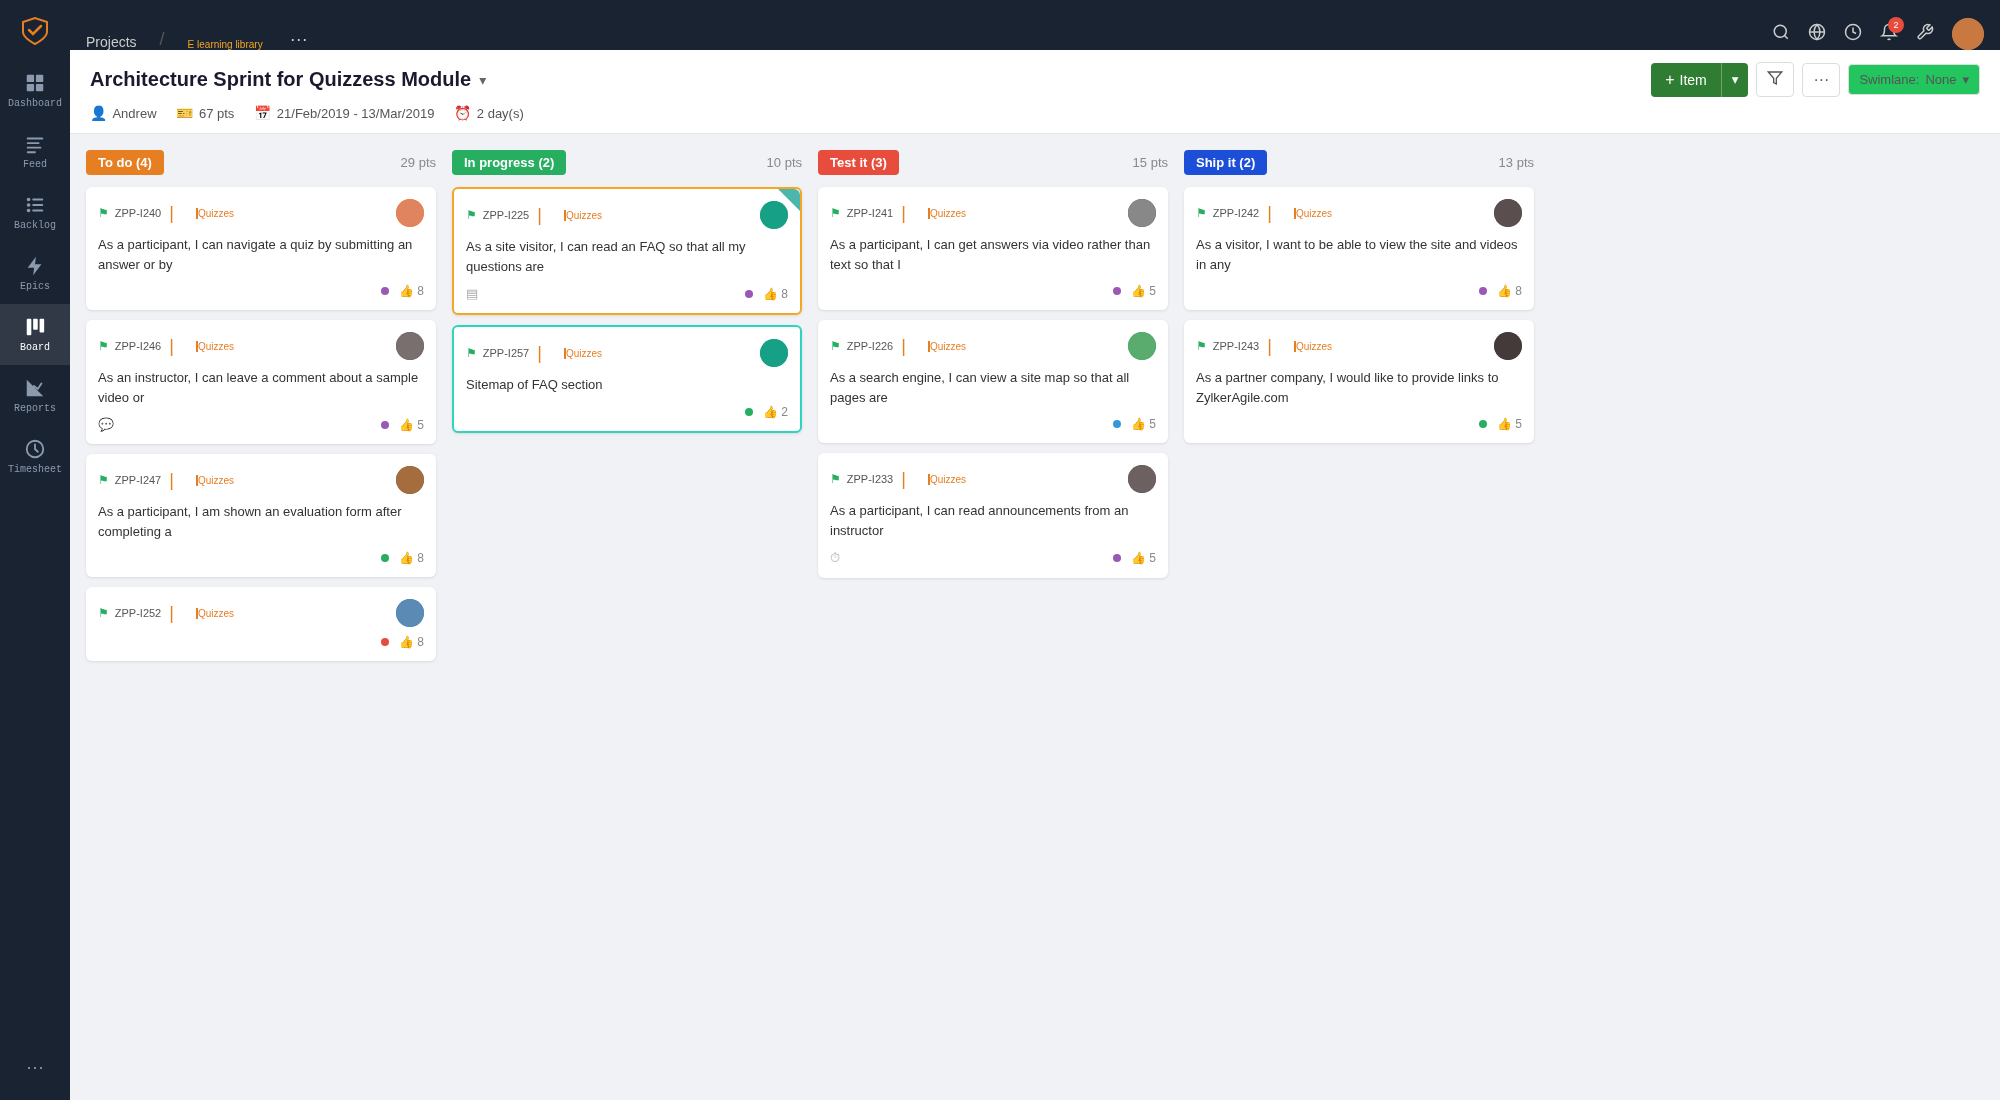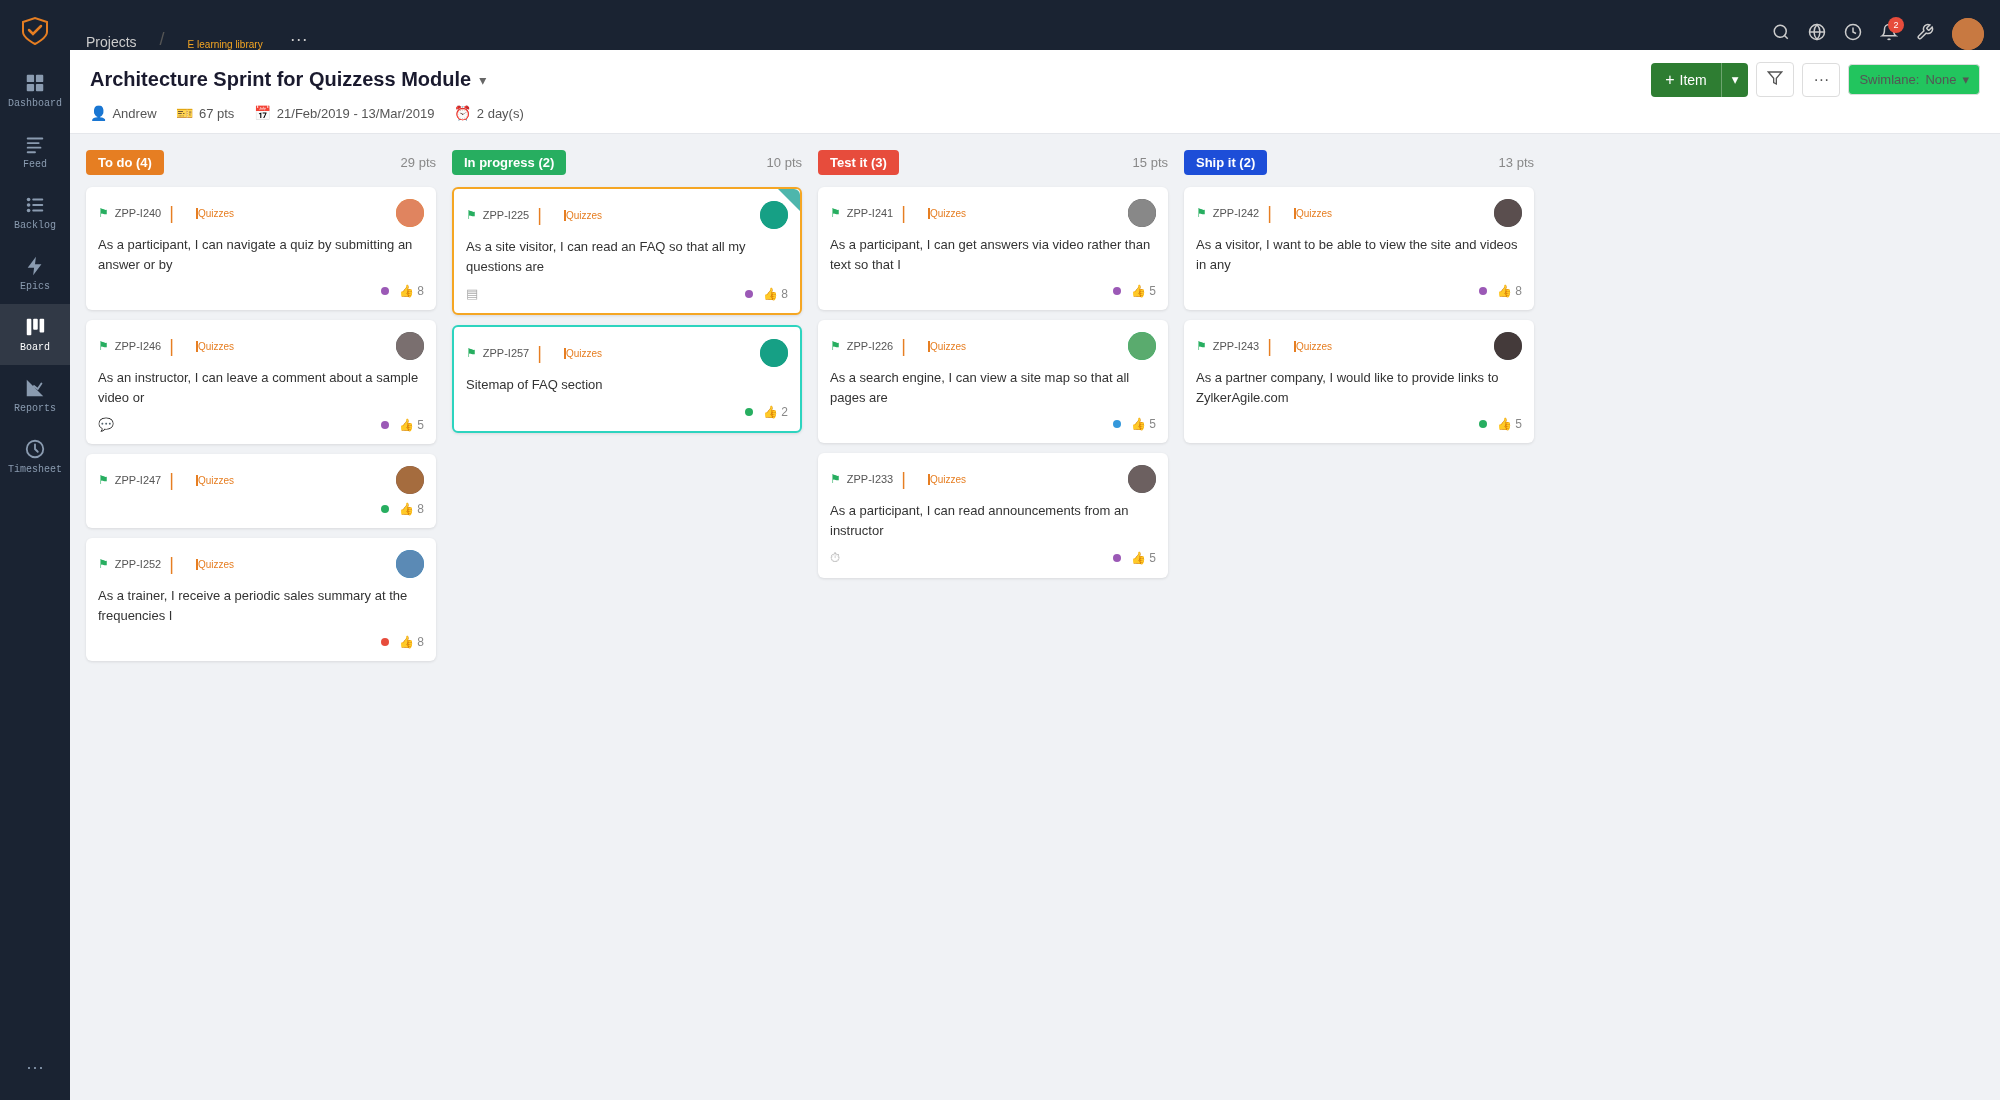--- a/index.html
+++ b/index.html
@@ -302,41 +302,41 @@
           <div class="card">
             <div class="card-header">
               <span class="card-id-flag">⚑</span>
               <span class="card-id">ZPP-I247</span>
               <span style="color:#e67e22;font-size:18px;margin:0 2px;">|</span>
               <span class="card-tag">Quizzes</span>
               <div class="card-avatar av-brown">
                 <div style="width:28px;height:28px;background:#a56c3e;border-radius:50%;"></div>
               </div>
             </div>
+            <div class="card-body">As a participant, I am shown an evaluation form after completing a</div>
             <div class="card-footer">
               <span class="card-footer-icon"></span>
               <div class="card-dot green"></div>
               <div class="card-comments">
                 <span>👍</span>
                 <span>8</span>
               </div>
             </div>
           </div>
 
           <div class="card">
             <div class="card-header">
               <span class="card-id-flag">⚑</span>
               <span class="card-id">ZPP-I252</span>
               <span style="color:#e67e22;font-size:18px;margin:0 2px;">|</span>
               <span class="card-tag">Quizzes</span>
               <div class="card-avatar av-blue">
                 <div style="width:28px;height:28px;background:#5b8ab5;border-radius:50%;"></div>
               </div>
             </div>
-            <div class="card-body">As a trainer, I receive a periodic sales summary at the frequencies I</div>
             <div class="card-footer">
               <span class="card-footer-icon"></span>
               <div class="card-dot red"></div>
               <div class="card-comments">
                 <span>👍</span>
                 <span>8</span>
               </div>
             </div>
           </div>
 

